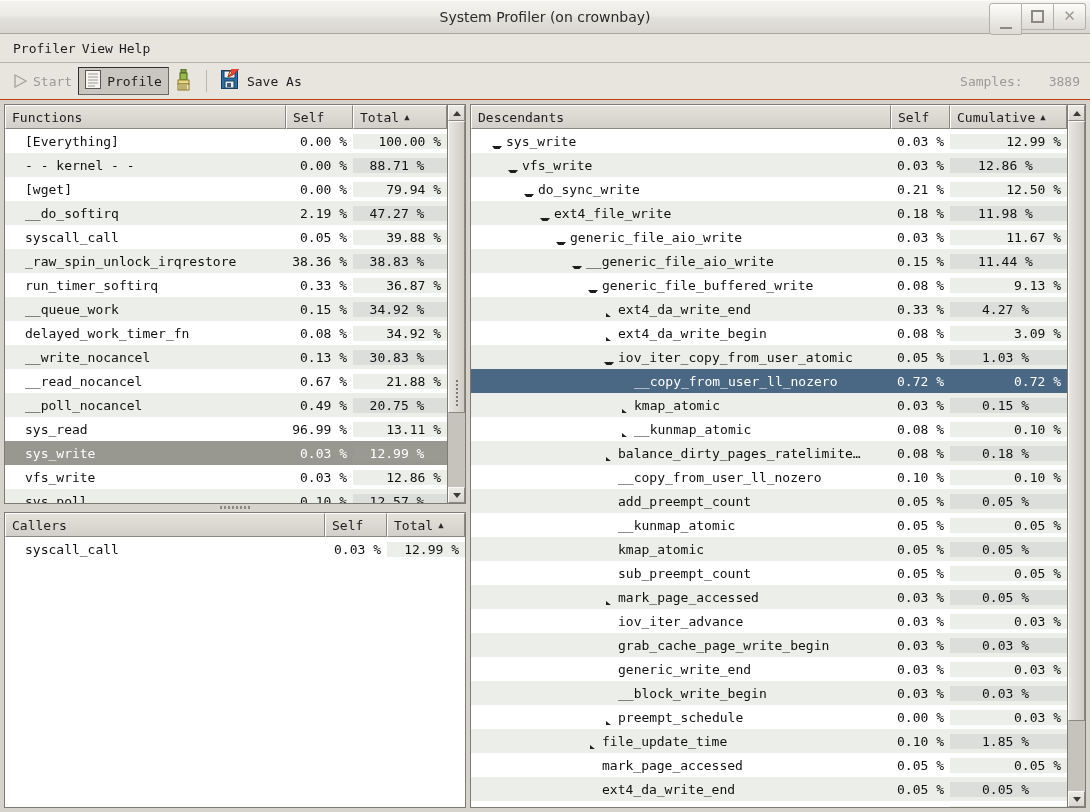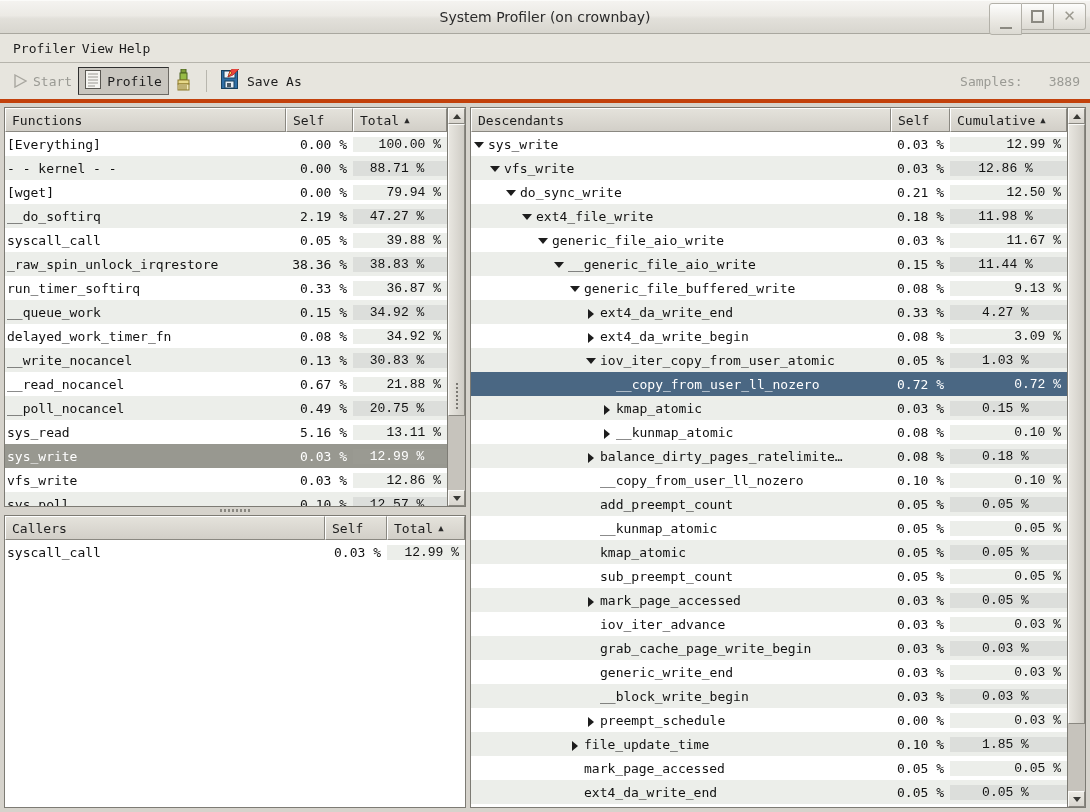--- a/index.html
+++ b/index.html
@@ -43,21 +43,21 @@
   .menubar{
     height:28px;flex:0 0 28px;
     background:#e7e5de;border-bottom:1px solid #b6b4ac;
     display:flex;align-items:center;padding-left:10px;gap:0;
   }
   .menuitem{color:#1d1d1d;font-size:13px;padding:2px 3px;cursor:default;}
 
   
   .toolbar{
     height:36px;flex:0 0 36px;
-    background:#e7e5de;border-bottom:4px solid #c2410c;
+    background:#e7e5de;border-bottom:1px solid #c2410c;
     display:flex;align-items:center;padding-left:8px;position:relative;
   }
   .tbtn{display:flex;align-items:center;gap:6px;padding:3px 6px;height:28px;
         box-sizing:border-box;color:#1d1d1d;cursor:default;}
   .tbtn.disabled{color:#9a9a94;}
   .tbtn.pressed{
     background:#c9c6bf;
     border:1px solid #2f2f2f;
     border-right-color:#6d6a64;border-bottom-color:#6d6a64;
   }
@@ -82,24 +82,24 @@
     border:1px solid #ffffff;border-right-color:#8a8881;border-bottom-color:#8a8881;
     box-sizing:border-box;display:flex;align-items:center;
     padding:0 6px;font-size:13px;color:#1d1d1d;overflow:hidden;white-space:nowrap;
   }
   .hsort{margin-left:5px;font-size:9px;color:#2b2b2b;line-height:1;}
 
   .rows{flex:1 1 auto;overflow:hidden;position:relative;background:#fff;}
   .row{display:flex;height:24px;box-sizing:border-box;align-items:center;white-space:nowrap;}
   .row.odd{background:#ffffff;}
   .row.even{background:#eceeea;}
-  .row .c-name{flex:1 1 auto;min-width:0;overflow:hidden;padding-left:2px;color:#111;
-               text-overflow:ellipsis;display:flex;}
+  .row .c-name{flex:1 1 auto;min-width:0;overflow:hidden;padding-left:20px;color:#111;
+               text-overflow:ellipsis;display:flex;align-items:center;}
   .row .c-self{width:67px;flex:0 0 67px;text-align:right;padding-right:6px;box-sizing:border-box;color:#111;}
-  .row .c-tot{width:94px;flex:0 0 94px;text-align:right;padding-right:6px;box-sizing:border-box;color:#111;font-family:Liberation Mono, monospace;}
+  .row .c-tot{width:94px;flex:0 0 94px;text-align:right;padding-right:6px;box-sizing:border-box;color:#111;}
   .row.odd .c-tot{background:#eceeea;}
   .row.even .c-tot{background:#dcdedb;text-align:center;}
 
   
   .rows.desc .c-self{width:59px;flex:0 0 59px;}
   .rows.desc .c-tot{width:117px;flex:0 0 117px;}
 
   .row.sel-gray{background:#989890 !important;}
   .row.sel-gray .c-name,.row.sel-gray .c-self,.row.sel-gray .c-tot{color:#ffffff;}
   .row.sel-gray .c-tot{background:#9a9a92 !important;}
@@ -329,21 +329,21 @@
                 <div class="c-name">
                   <span class="lbl">__poll_nocancel</span>
                 </div>
                 <div class="c-self">0.49 %</div>
                 <div class="c-tot">20.75 %</div>
               </div>
               <div class="row odd">
                 <div class="c-name">
                   <span class="lbl">sys_read</span>
                 </div>
-                <div class="c-self">5.16 %</div>
+                <div class="c-self">96.99 %</div>
                 <div class="c-tot">13.11 %</div>
               </div>
               <div class="row even sel-gray">
                 <div class="c-name">
                   <span class="lbl">sys_write</span>
                 </div>
                 <div class="c-self">0.03 %</div>
                 <div class="c-tot">12.99 %</div>
               </div>
               <div class="row odd">

